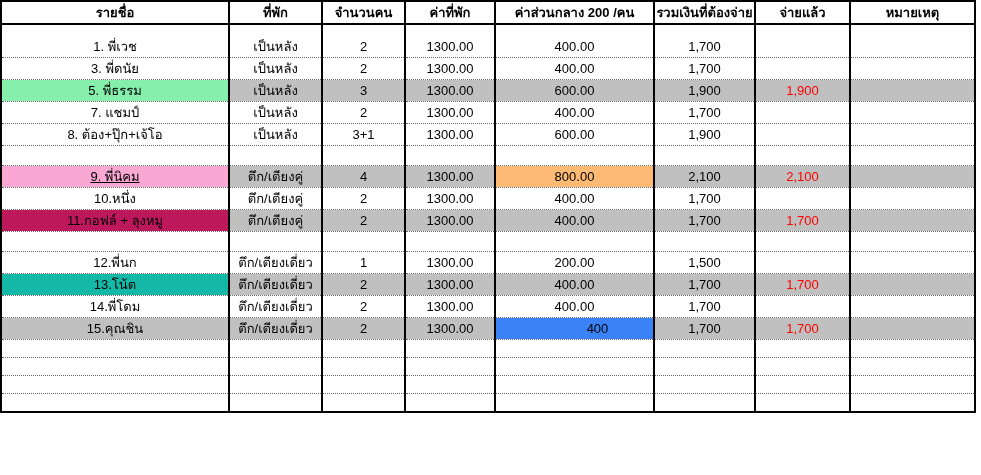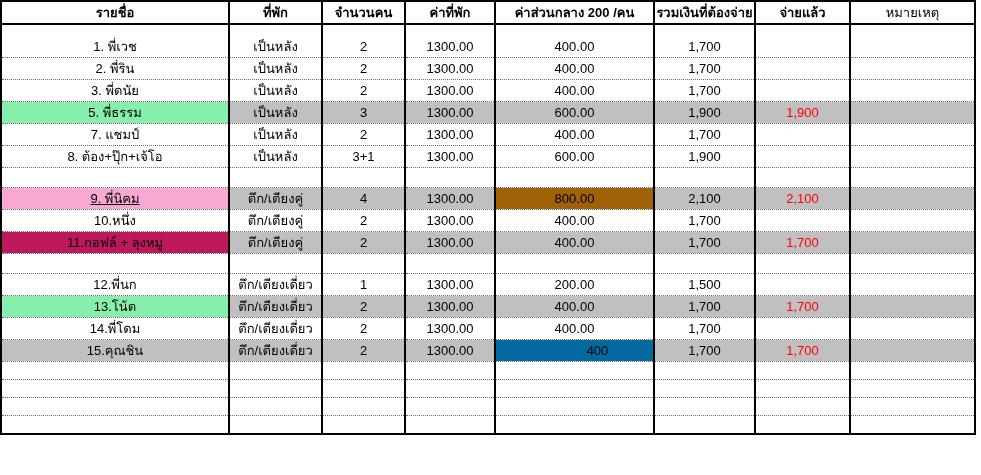--- a/index.html
+++ b/index.html
@@ -24,21 +24,21 @@
     color: #000000;
     border-right: 2px solid #000000;
     text-align: center;
     vertical-align: middle;
   }
   #sheet th {
     height: 19px;
     font-weight: bold;
     border-bottom: 2px solid #000000;
   }
-  #sheet th.normal-weight { font-weight: normal; margin-left: 8px; }
+  #sheet th.normal-weight { font-weight: bold; margin-left: 8px; }
   tr.spacer td { height: 11px; }
   tr.data td, tr.blank td { height: 19px; border-bottom: 1px dotted #6b6b6b; }
   tr.tail td { height: 17px; border-bottom: 1px dotted #6b6b6b; }
   td.align-left { text-align: left; padding-left: 4px; }
 </style>
 </head>
 <body>
 
 <table id="sheet">
   <colgroup>
@@ -78,30 +78,20 @@
         <td class="align-left">1. พี่เวช</td>
         <td>เป็นหลัง</td>
         <td>2</td>
         <td>1300.00</td>
         <td>400.00</td>
         <td>1,700</td>
         <td style="color: rgb(255, 0, 0);"></td>
         <td></td>
       </tr>
       <tr class="data">
-        <td class="align-left">2. พี่ริน</td>
-        <td>เป็นหลัง</td>
-        <td>2</td>
-        <td>1300.00</td>
-        <td>400.00</td>
-        <td>1,700</td>
-        <td style="color: rgb(255, 0, 0);"></td>
-        <td></td>
-      </tr>
-      <tr class="data">
         <td class="align-left">3. พี่ดนัย</td>
         <td>เป็นหลัง</td>
         <td>2</td>
         <td>1300.00</td>
         <td>400.00</td>
         <td>1,700</td>
         <td style="color: rgb(255, 0, 0);"></td>
         <td></td>
       </tr>
       <tr class="data">
@@ -142,21 +132,21 @@
         <td></td>
         <td></td>
         <td style="color: rgb(255, 0, 0);"></td>
         <td></td>
       </tr>
       <tr class="data">
         <td class="align-left" style="background: #f9a8d4; text-decoration: underline;">9. พี่นิคม</td>
         <td style="background: rgb(192, 192, 192);">ตึก/เตียงคู่</td>
         <td style="background: rgb(192, 192, 192);">4</td>
         <td style="background: rgb(192, 192, 192);">1300.00</td>
-        <td style="background: #a16207; margin-left: 40px;">800.00</td>
+        <td style="background: #fdba74; margin-left: 40px;">800.00</td>
         <td style="background: rgb(192, 192, 192);">2,100</td>
         <td style="background: rgb(192, 192, 192); color: rgb(255, 0, 0);">2,100</td>
         <td style="background: rgb(192, 192, 192);"></td>
       </tr>
       <tr class="data">
         <td class="align-left">10.หนึ่ง</td>
         <td>ตึก/เตียงคู่</td>
         <td>2</td>
         <td>1300.00</td>
         <td>400.00</td>
@@ -188,21 +178,21 @@
         <td class="align-left">12.พี่นก</td>
         <td>ตึก/เตียงเดี่ยว</td>
         <td>1</td>
         <td>1300.00</td>
         <td>200.00</td>
         <td>1,500</td>
         <td style="color: rgb(255, 0, 0);"></td>
         <td></td>
       </tr>
       <tr class="data">
-        <td class="align-left" style="background: #86efac;">13.โน้ต</td>
+        <td class="align-left" style="background: #14b8a6;">13.โน้ต</td>
         <td style="background: rgb(192, 192, 192);">ตึก/เตียงเดี่ยว</td>
         <td style="background: rgb(192, 192, 192);">2</td>
         <td style="background: rgb(192, 192, 192);">1300.00</td>
         <td style="background: rgb(192, 192, 192);">400.00</td>
         <td style="background: rgb(192, 192, 192);">1,700</td>
         <td style="background: rgb(192, 192, 192); color: rgb(255, 0, 0);">1,700</td>
         <td style="background: rgb(192, 192, 192);"></td>
       </tr>
       <tr class="data">
         <td class="align-left">14.พี่โดม</td>
@@ -212,21 +202,21 @@
         <td>400.00</td>
         <td>1,700</td>
         <td style="color: rgb(255, 0, 0);"></td>
         <td></td>
       </tr>
       <tr class="data">
         <td class="align-left" style="background: rgb(192, 192, 192);">15.คุณชิน</td>
         <td style="background: rgb(192, 192, 192);">ตึก/เตียงเดี่ยว</td>
         <td style="background: rgb(192, 192, 192);">2</td>
         <td style="background: rgb(192, 192, 192);">1300.00</td>
-        <td style="background: #0369a1; padding-left: 46px;">400</td>
+        <td style="background: #3b82f6; padding-left: 46px;">400</td>
         <td style="background: rgb(192, 192, 192);">1,700</td>
         <td style="background: rgb(192, 192, 192); color: rgb(255, 0, 0);">1,700</td>
         <td style="background: rgb(192, 192, 192);"></td>
       </tr>
       <tr class="tail">
         <td class="align-left"></td>
         <td></td>
         <td></td>
         <td></td>
         <td></td>

